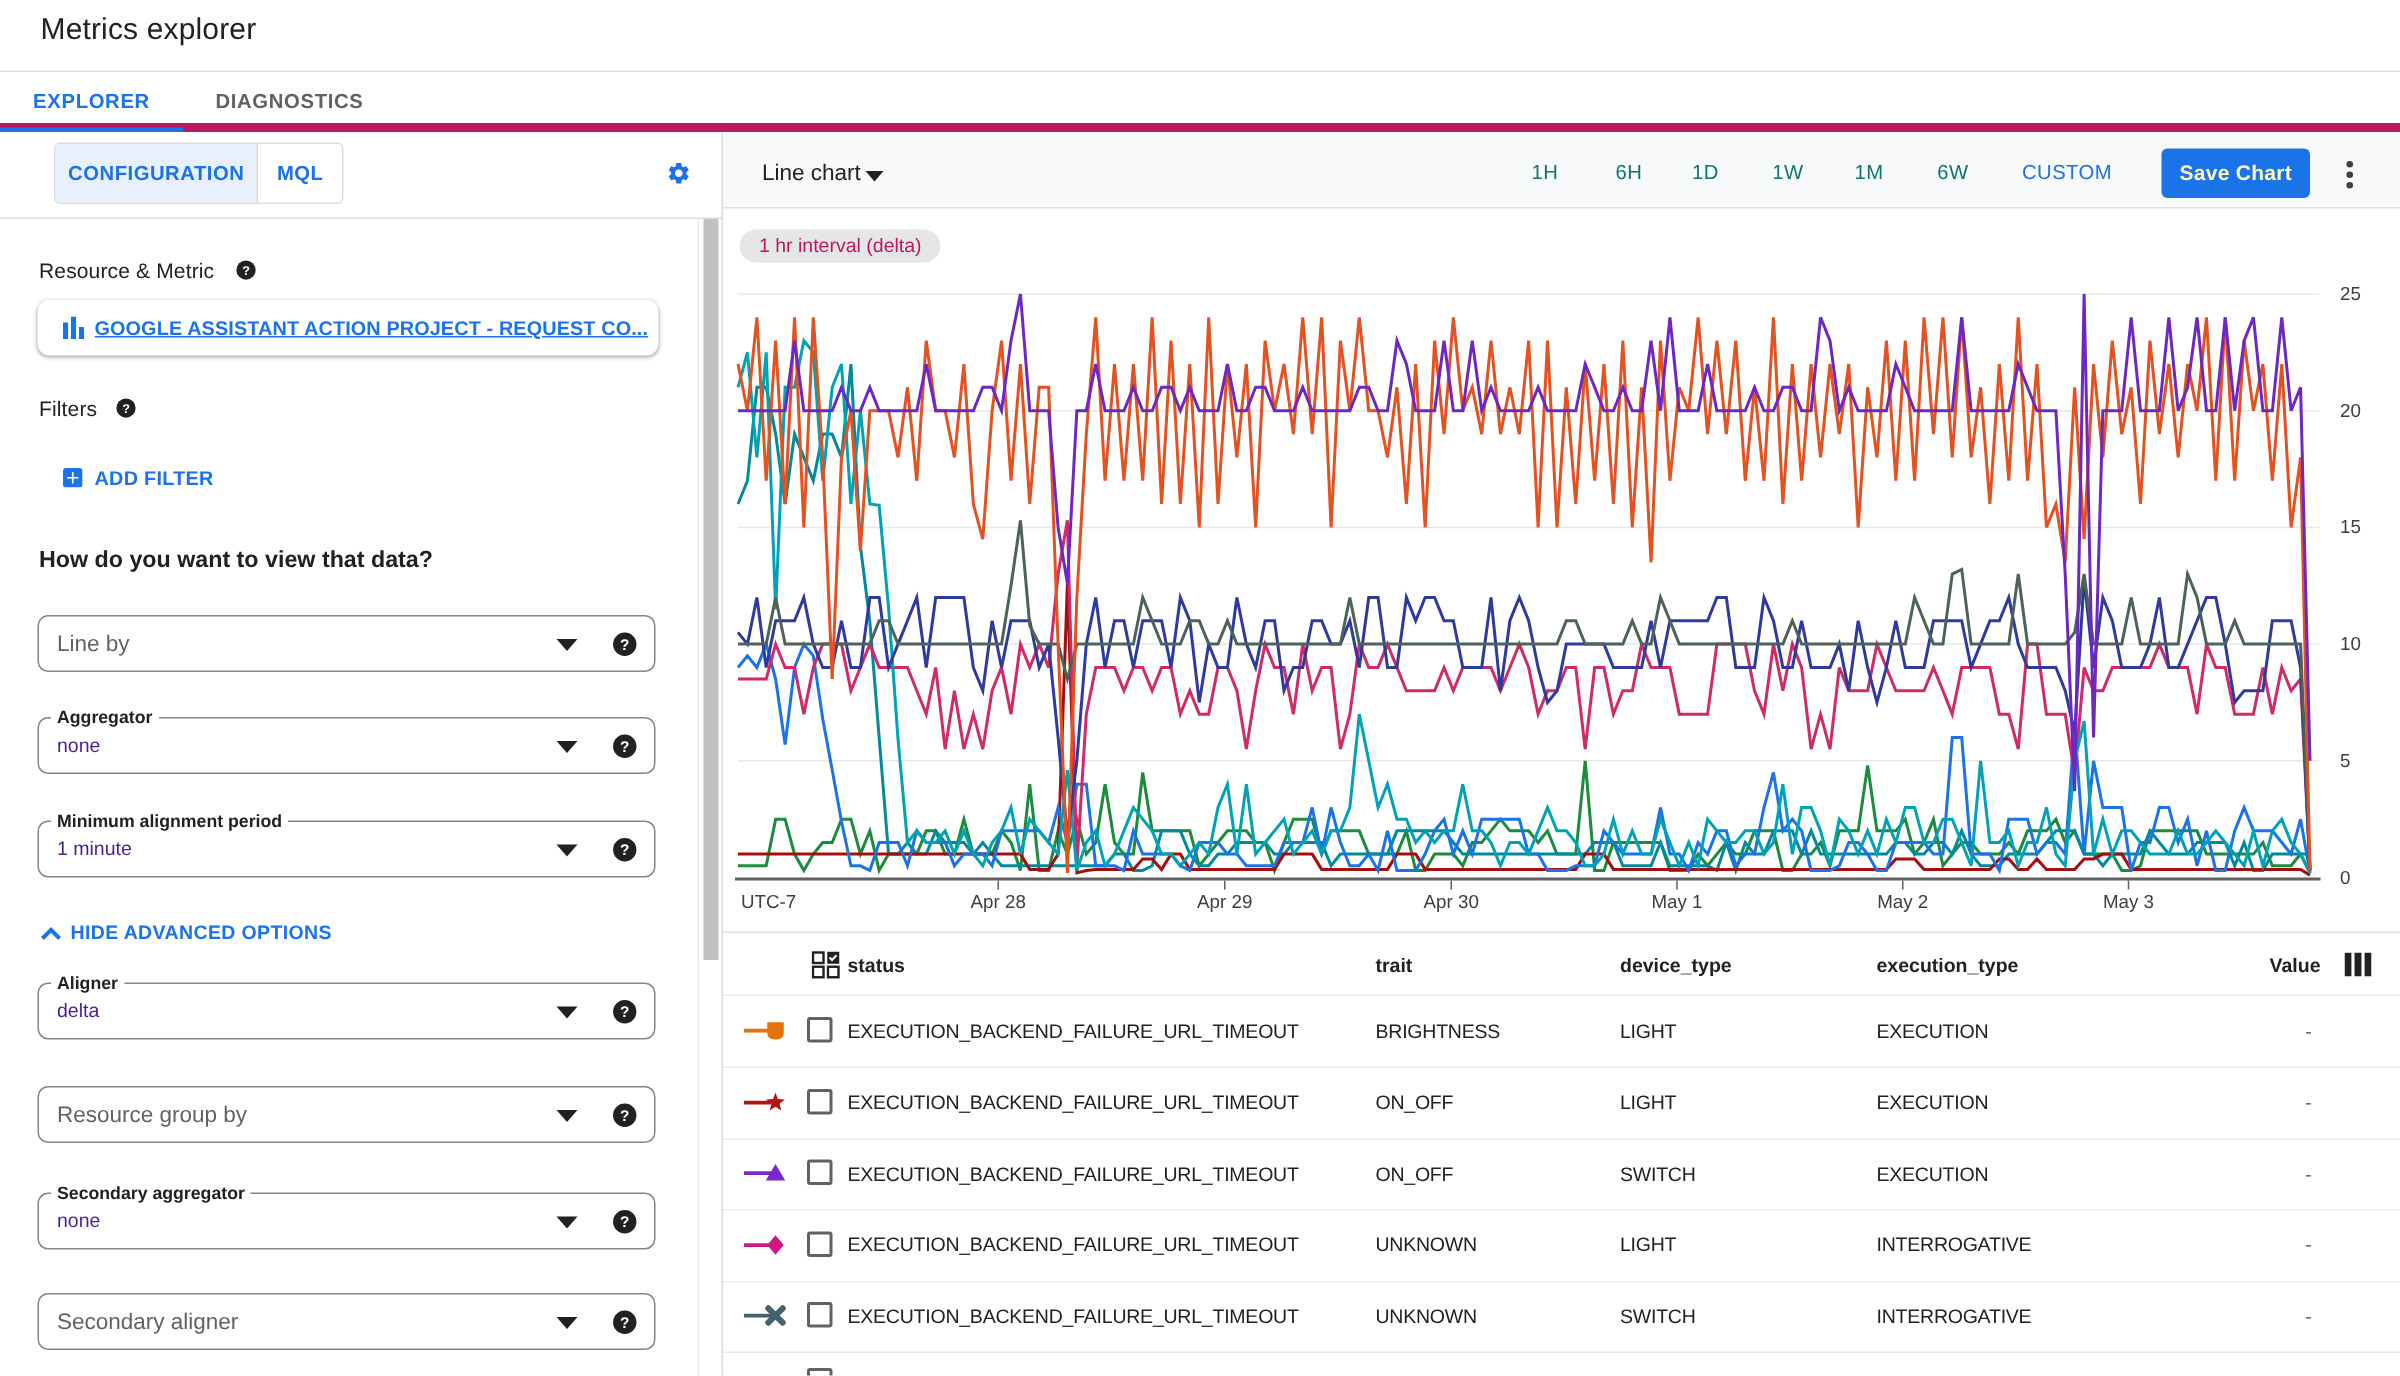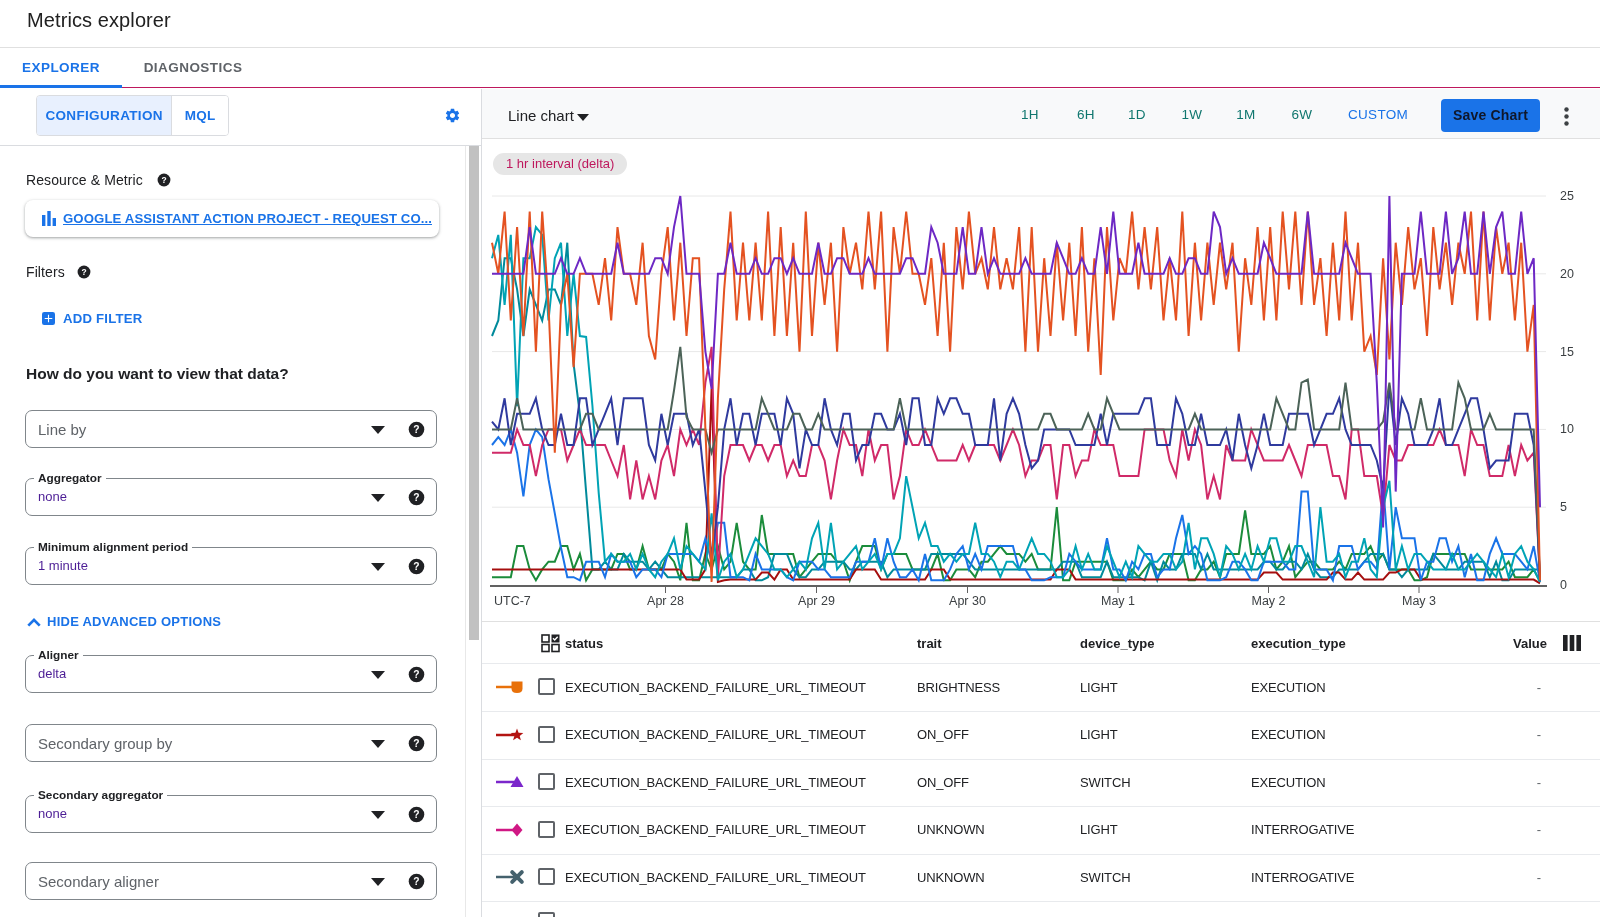--- a/index.html
+++ b/index.html
@@ -3,21 +3,21 @@
 <meta charset="utf-8">
 <style>
 * { margin:0; padding:0; box-sizing:border-box; }
 body { font-family:"Liberation Sans",sans-serif; width:1600px; height:917px; overflow:hidden; background:#fff; color:#202124; }
 .abs { position:absolute; }
 #page { position:relative; width:1600px; height:917px; }
 
 #hdr { position:absolute; left:0; top:0; width:1600px; height:48px; border-bottom:1px solid #e0e0e0; }
 #hdr h1 { position:absolute; left:27px; top:9px; font-size:20px; font-weight:400; color:#212121; letter-spacing:.1px;}
 
-#tabs { position:absolute; left:0; top:48px; width:1600px; height:40px; border-bottom:1px solid #be185d; }
+#tabs { position:absolute; left:0; top:48px; width:1600px; height:40px; border-bottom:6px solid #be185d; }
 .tab { position:absolute; top:0; height:40px; line-height:40px; font-size:13.5px; font-weight:700; letter-spacing:.45px; text-align:center; }
 #tab1 { left:0; width:122px; color:#1a73e8; }
 #tab2 { left:122px; width:142px; color:#5f6368; }
 #tabline { position:absolute; left:0; top:85px; width:122px; height:3px; background:#1a73e8; }
 
 #leftbar { position:absolute; left:0; top:89px; width:482px; height:57px; border-bottom:1px solid #dadce0; background:#fff;}
 #segs { position:absolute; left:36px; top:6px; width:193px; height:41px; border:1px solid #dadce0; border-radius:4px; overflow:hidden; display:flex; }
 #segs .sg { height:100%; line-height:39px; text-align:center; font-size:13.5px; font-weight:700; color:#1a73e8; letter-spacing:.35px;}
 #sg1 { width:136px; background:#e8f0fe; border-right:1px solid #dadce0;}
 #sg2 { width:56px; background:#fff; }
@@ -39,21 +39,21 @@
 .selbox .flab { position:absolute; left:8px; top:-8px; font-size:11.8px; font-weight:700; color:#202124; background:#fff; padding:0 4px; white-space:nowrap;}
 .selbox .car { position:absolute; right:51px; top:15px; width:0; height:0; border-left:7px solid transparent; border-right:7px solid transparent; border-top:8px solid #202124; }
 .selbox .q { position:absolute; right:11px; top:10px; }
 #hideadv { position:absolute; left:26px; top:613px; }
 #hideadv .t { position:absolute; left:21px; top:1px; font-size:13px; font-weight:700; color:#1a73e8; letter-spacing:.25px; white-space:nowrap;}
 
 #rtoolbar { position:absolute; left:482px; top:89px; width:1118px; height:50px; background:#f8f9fa; border-bottom:1px solid #e0e0e0; }
 #linechart { position:absolute; left:508px; top:107px; font-size:15px; color:#202124; }
 #lc-car { position:absolute; left:577px; top:114px; width:0; height:0; border-left:6px solid transparent; border-right:6px solid transparent; border-top:7px solid #202124; }
 .trange { position:absolute; top:107px; font-size:13.5px; font-weight:400; color:#0f766e; letter-spacing:.3px; }
-#savebtn { position:absolute; left:1441px; top:99px; width:99px; height:33px; background:#1a73e8; border-radius:4px; color:#0f172a; font-size:14px; font-weight:700; text-align:center; line-height:33px; letter-spacing:.2px;}
+#savebtn { position:absolute; left:1441px; top:99px; width:99px; height:33px; background:#1a73e8; border-radius:4px; color:#fef9c3; font-size:14px; font-weight:700; text-align:center; line-height:33px; letter-spacing:.2px;}
 #pill { position:absolute; left:493px; top:153px; height:22px; border-radius:11px; background:#e6e6e6; padding:0 13px; font-size:13px; color:#be185d; line-height:22px; }
 #tablediv { position:absolute; left:482px; top:621px; width:1118px; height:1px; background:#e0e0e0; }
 
 .th { position:absolute; font-size:13px; font-weight:700; color:#202124; top:636px; }
 .rowline { position:absolute; left:482px; width:1118px; height:1px; background:#e8eaed; }
 .cell { position:absolute; font-size:13px; color:#202124; letter-spacing:-0.15px; }
 .cbx { position:absolute; left:538px; width:17px; height:17px; border:2px solid #5f6368; border-radius:2px; background:#fff; }
 </style>
 </head>
 <body>
@@ -136,21 +136,21 @@
 <div class="selbox" style="top:655px">
       <div class="flab">Aligner</div>
       <div class="val">delta</div>
       <div class="car"></div>
       <svg class="q" width="17" height="17" viewBox="0 0 24 24">
         <circle cx="12" cy="12" r="11" fill="#202124"></circle>
         <text x="12" y="17.2" font-size="14.5" font-weight="bold" fill="#fff" text-anchor="middle" font-family="Liberation Sans,sans-serif">?</text>
       </svg>
     </div>
 <div class="selbox" style="top:724px">
-      <div class="ph">Secondary group by</div>
+      <div class="ph">Resource group by</div>
       <div class="car"></div>
       <svg class="q" width="17" height="17" viewBox="0 0 24 24">
         <circle cx="12" cy="12" r="11" fill="#202124"></circle>
         <text x="12" y="17.2" font-size="14.5" font-weight="bold" fill="#fff" text-anchor="middle" font-family="Liberation Sans,sans-serif">?</text>
       </svg>
     </div>
 <div class="selbox" style="top:795px">
       <div class="flab">Secondary aggregator</div>
       <div class="val">none</div>
       <div class="car"></div>

